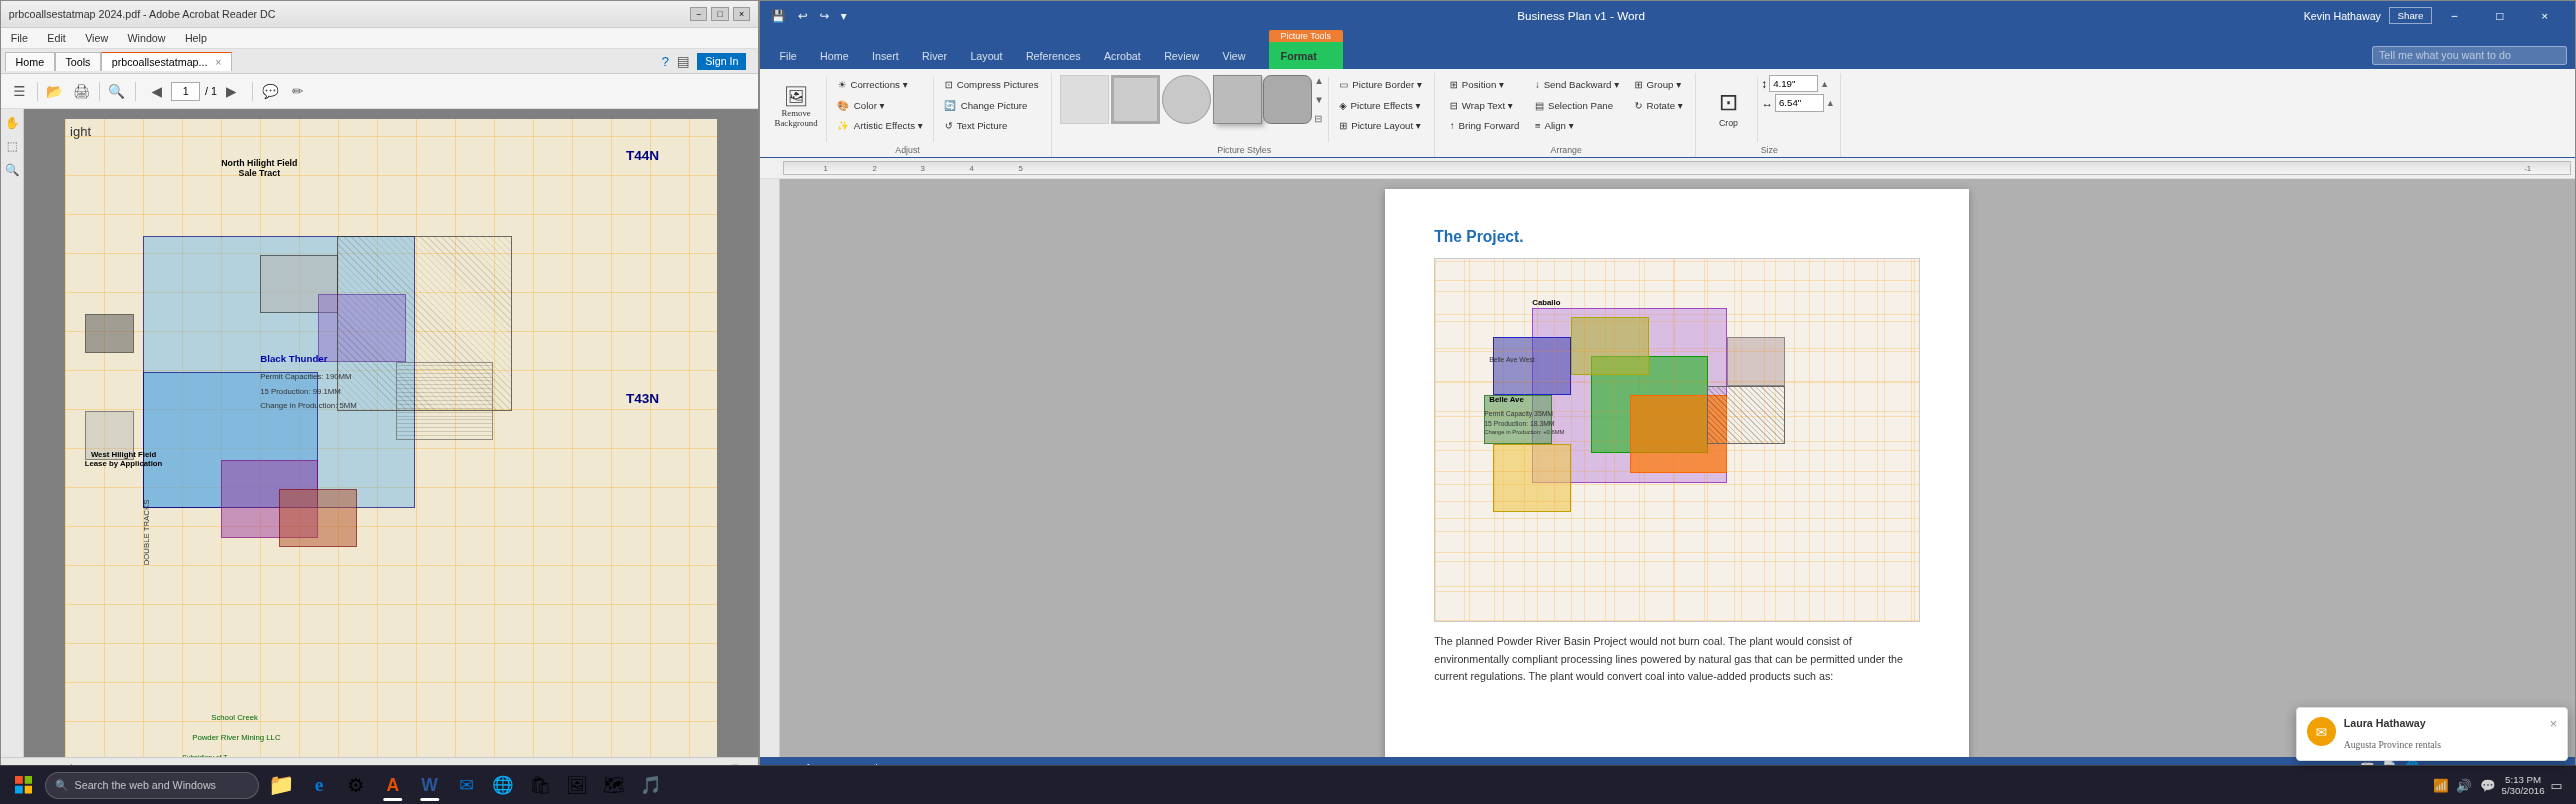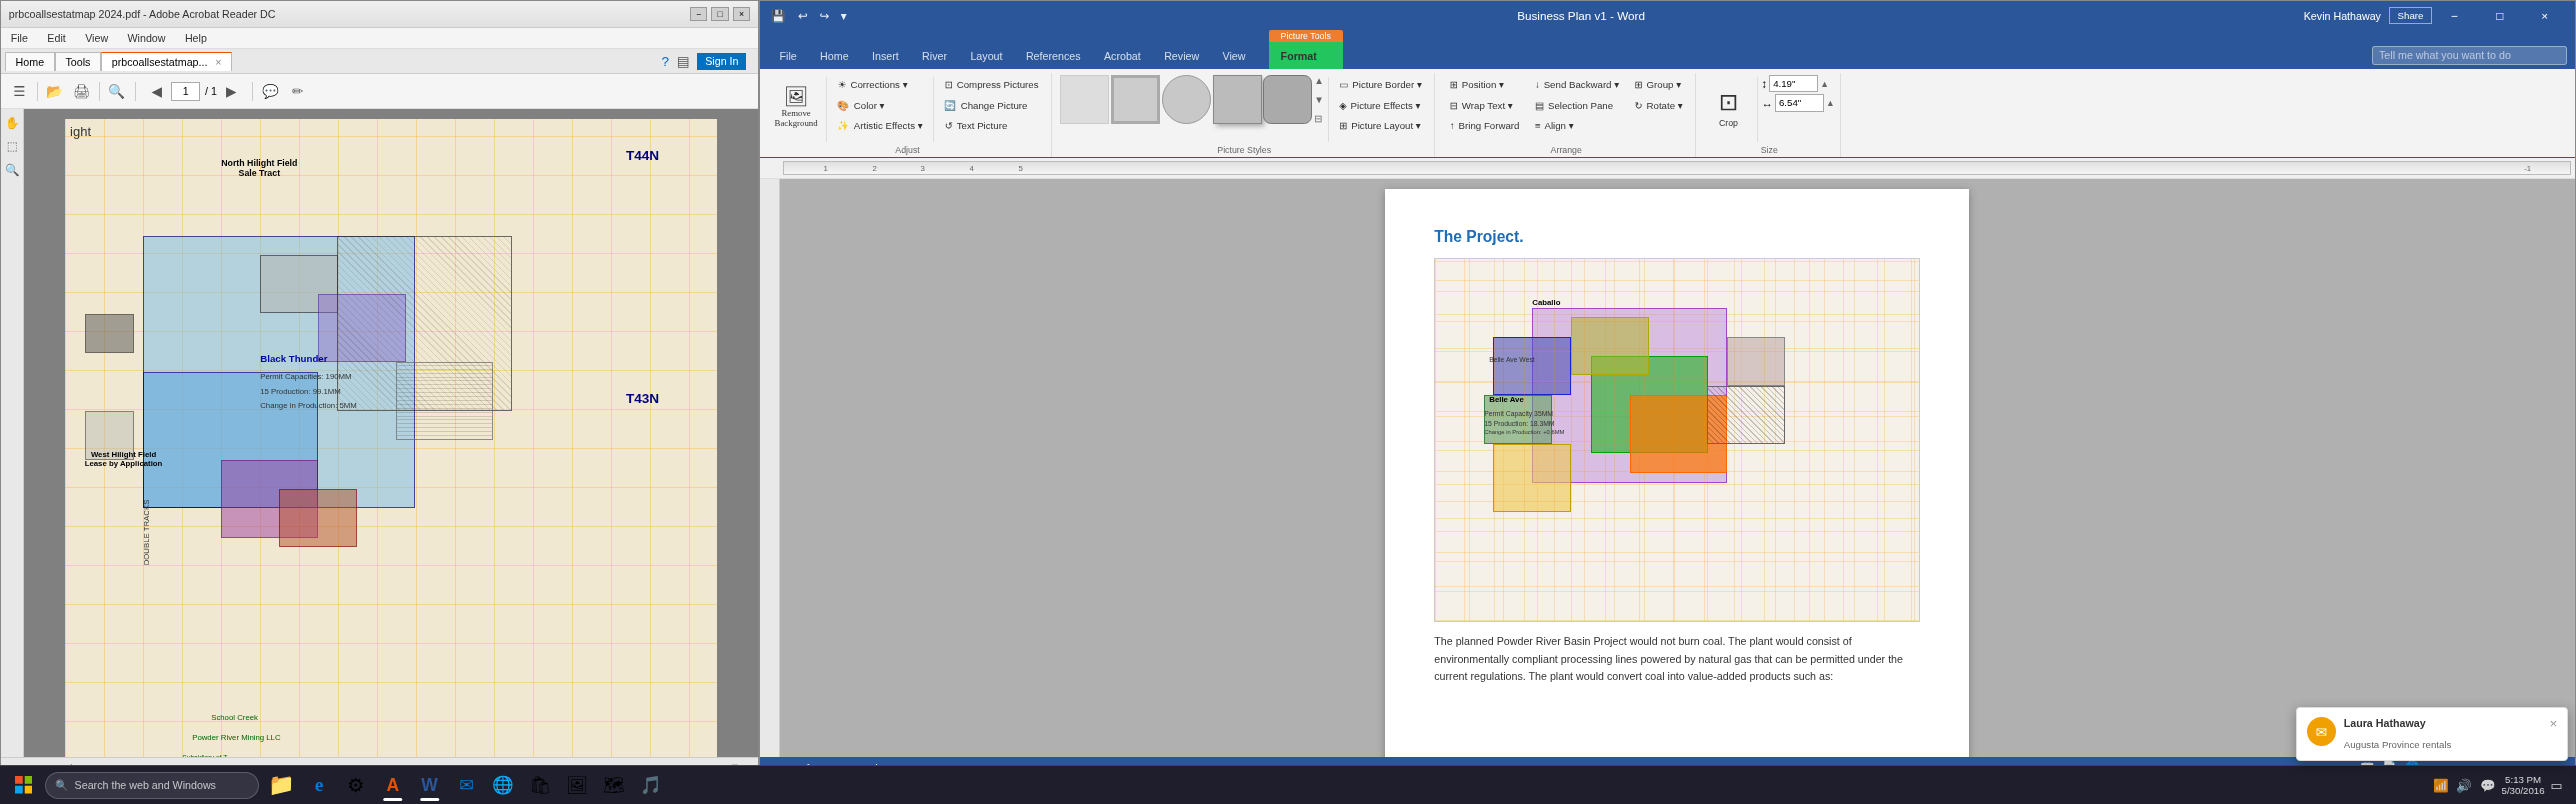--- a/index.html
+++ b/index.html
@@ -699,20 +699,21 @@
     .notif-name {
       font-weight: bold;
       font-size: 10.7px;
       color: #333;
     }
 
     .notif-text {
       font-size: 9.7px;
       color: #666;
       margin-top: 10px;
+      font-family: Liberation Serif, serif;
     }
 
     .notif-close {
       cursor: pointer;
       color: #999;
       font-size: 13.6px;
       line-height: 1;
     }
 
     .help-input {

